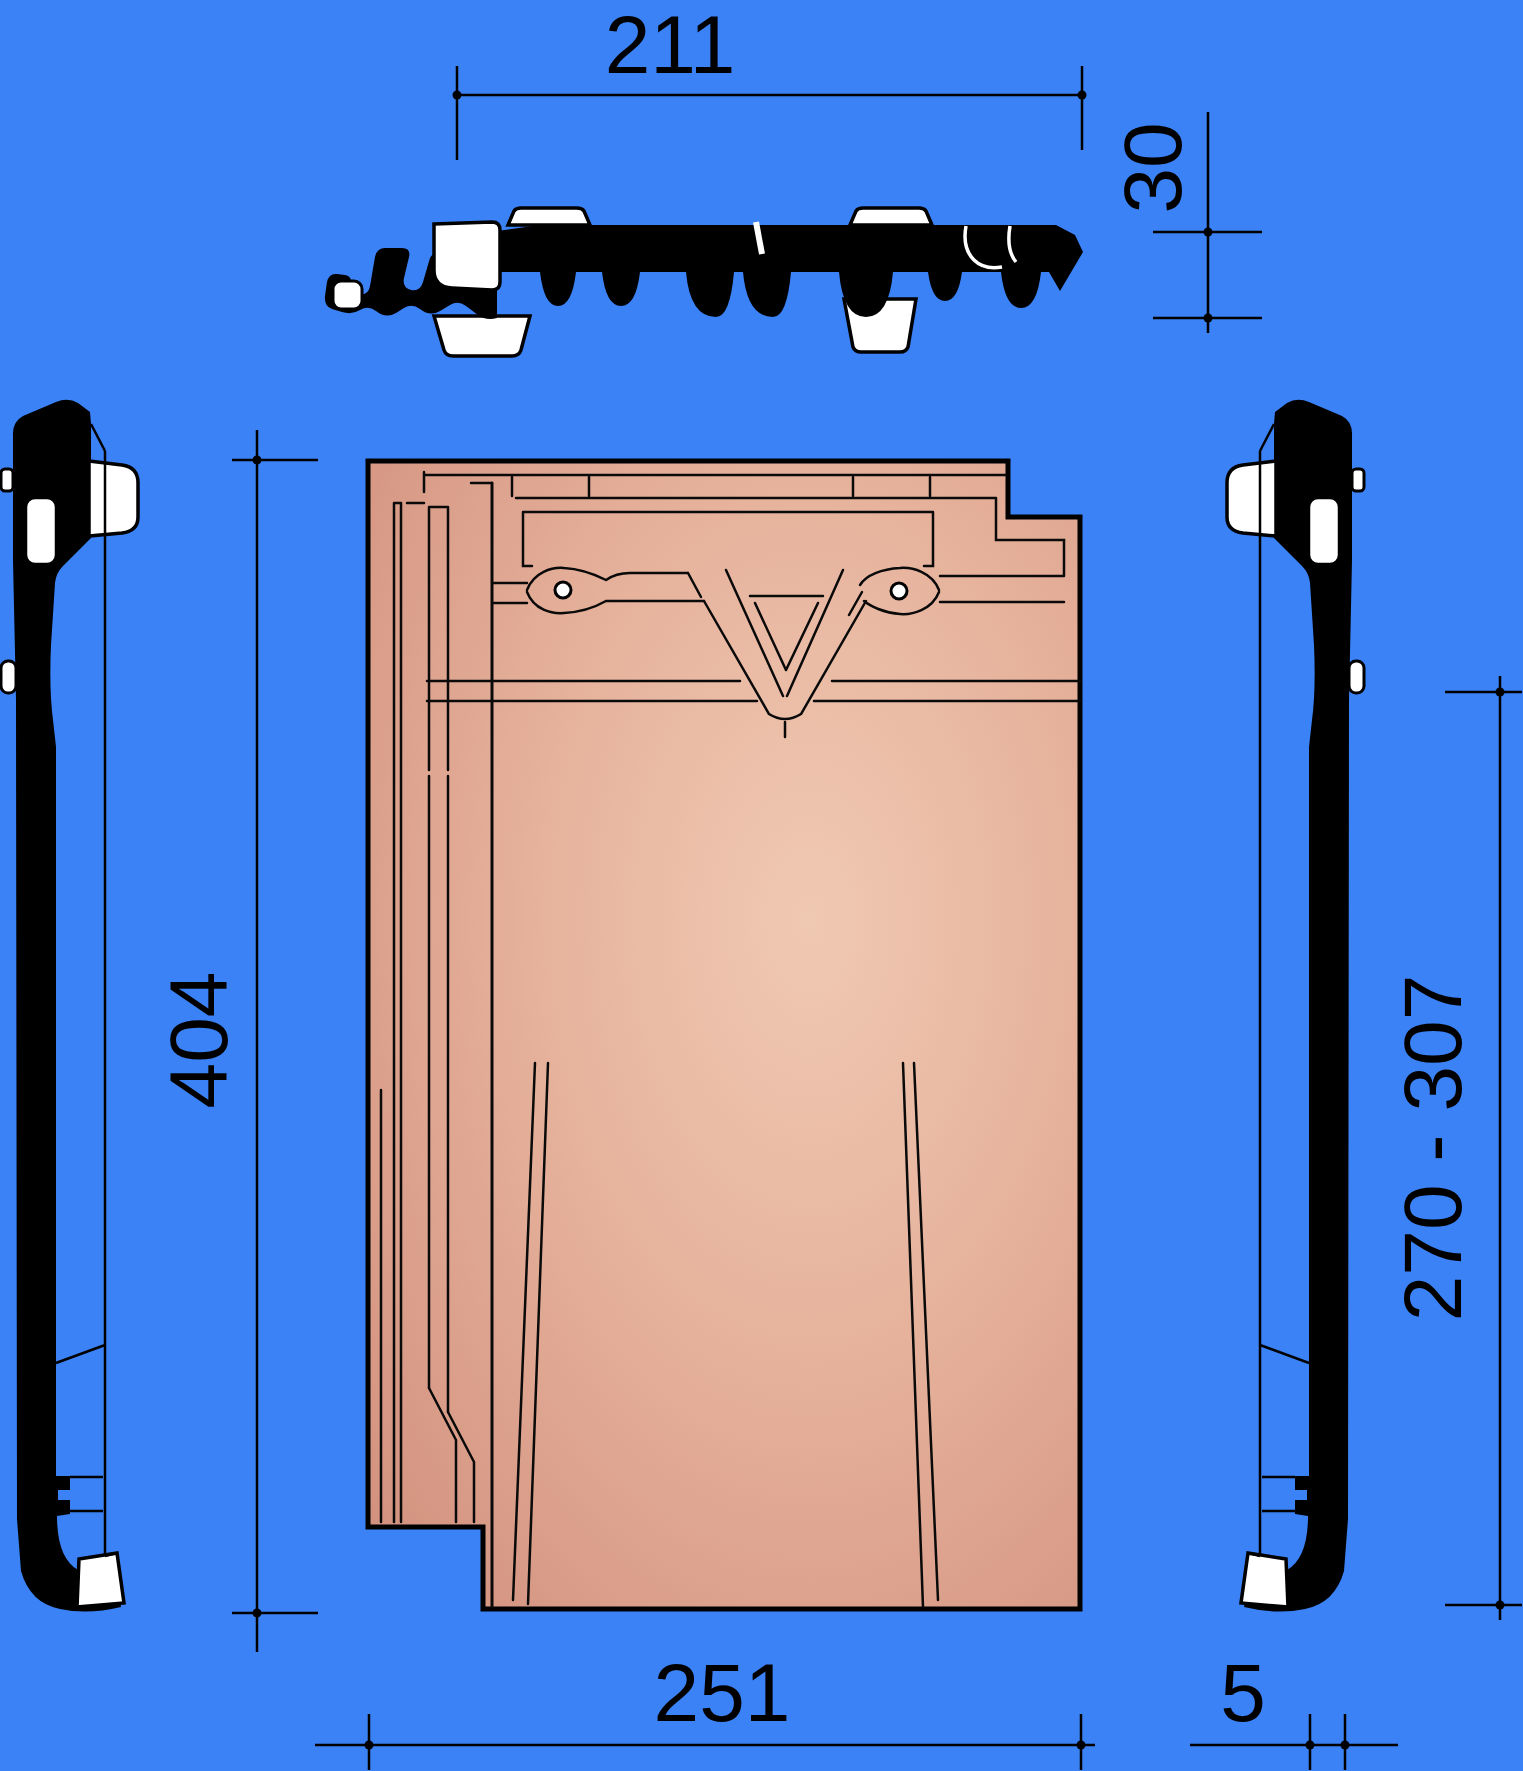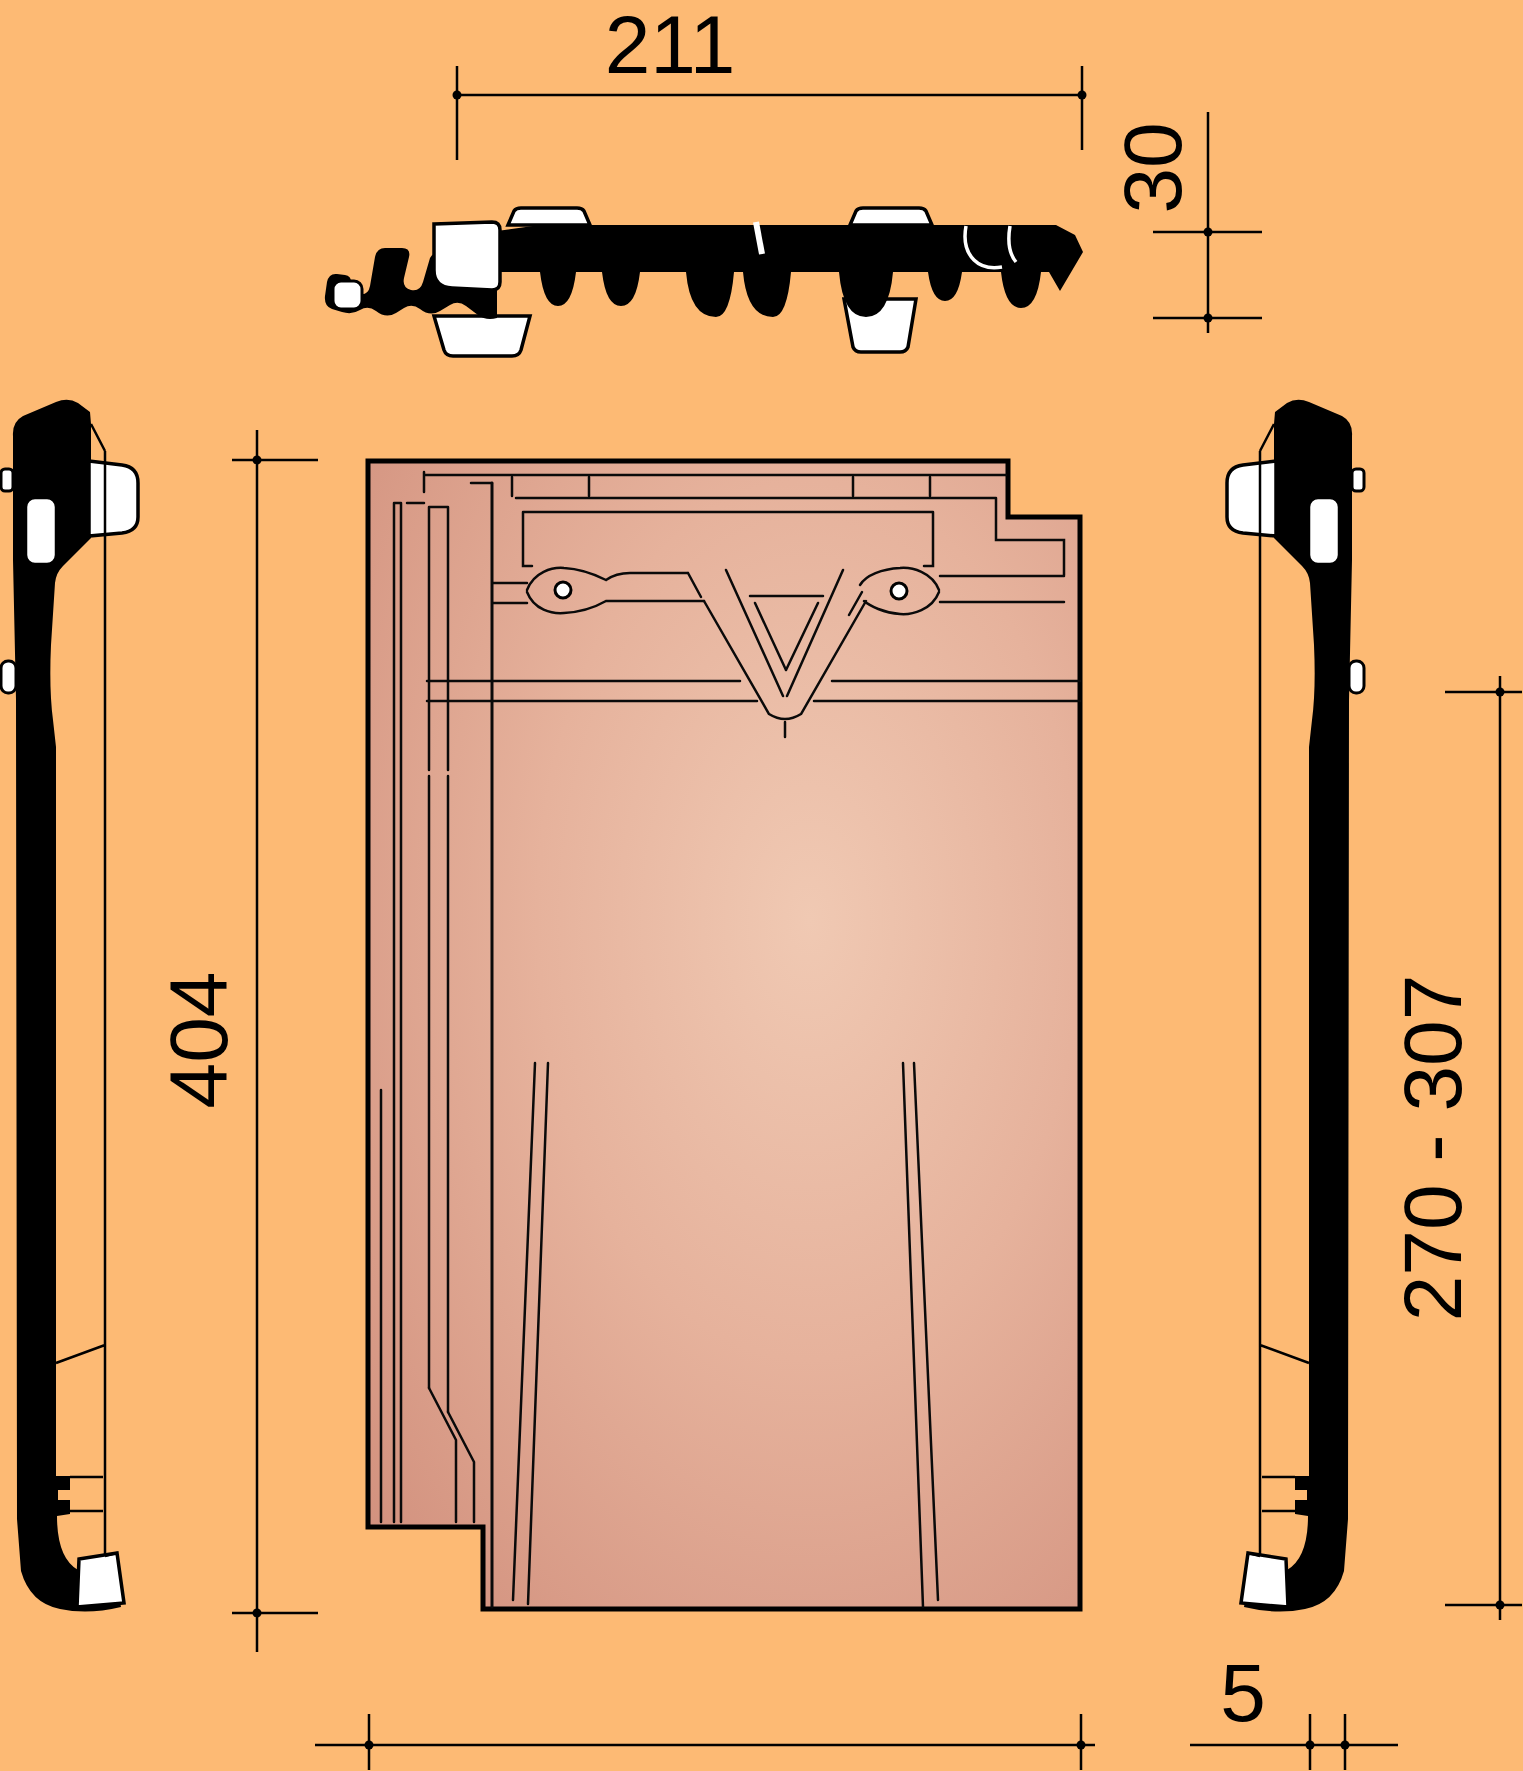--- a/index.html
+++ b/index.html
@@ -1,16 +1,16 @@
 <!DOCTYPE html>
 <html><head>
 <meta charset="utf-8">
 <style>
   html,body{margin:0;padding:0;background:#ffffff;}
-  #page{position:relative;width:1523px;height:1771px;background:#fdba74;overflow:hidden;
+  #page{position:relative;width:1523px;height:1771px;background:#3b82f6;overflow:hidden;
         font-family:"Liberation Sans", sans-serif;}
   #drawing-svg{position:absolute;left:0;top:0;}
   .dim-label{position:absolute;font-family:"Liberation Sans", sans-serif;font-size:82px;
              color:#000;text-align:center;line-height:1;white-space:nowrap;}
   .rot{transform:rotate(-90deg);}
 </style>
 </head>
 <body>
 
 <div id="page">
@@ -149,16 +149,17 @@
   </svg>
 
   <div class="dim-label" style="left:560px;top:4px;width:220px;">211</div>
 
   <div class="dim-label rot" style="left:1077px;top:123px;width:160px;height:90px;">30</div>
 
   <div class="dim-label rot" style="left:93px;top:995px;width:220px;height:90px;">404</div>
 
   <div class="dim-label rot" style="left:1227px;top:1103px;width:420px;height:90px;">270 - 307</div>
 
+  <div class="dim-label" style="left:622px;top:1652px;width:200px;">251</div>
 
   <div class="dim-label" style="left:1163px;top:1652px;width:160px;">5</div>
 
 </div>
 
 </body></html>

